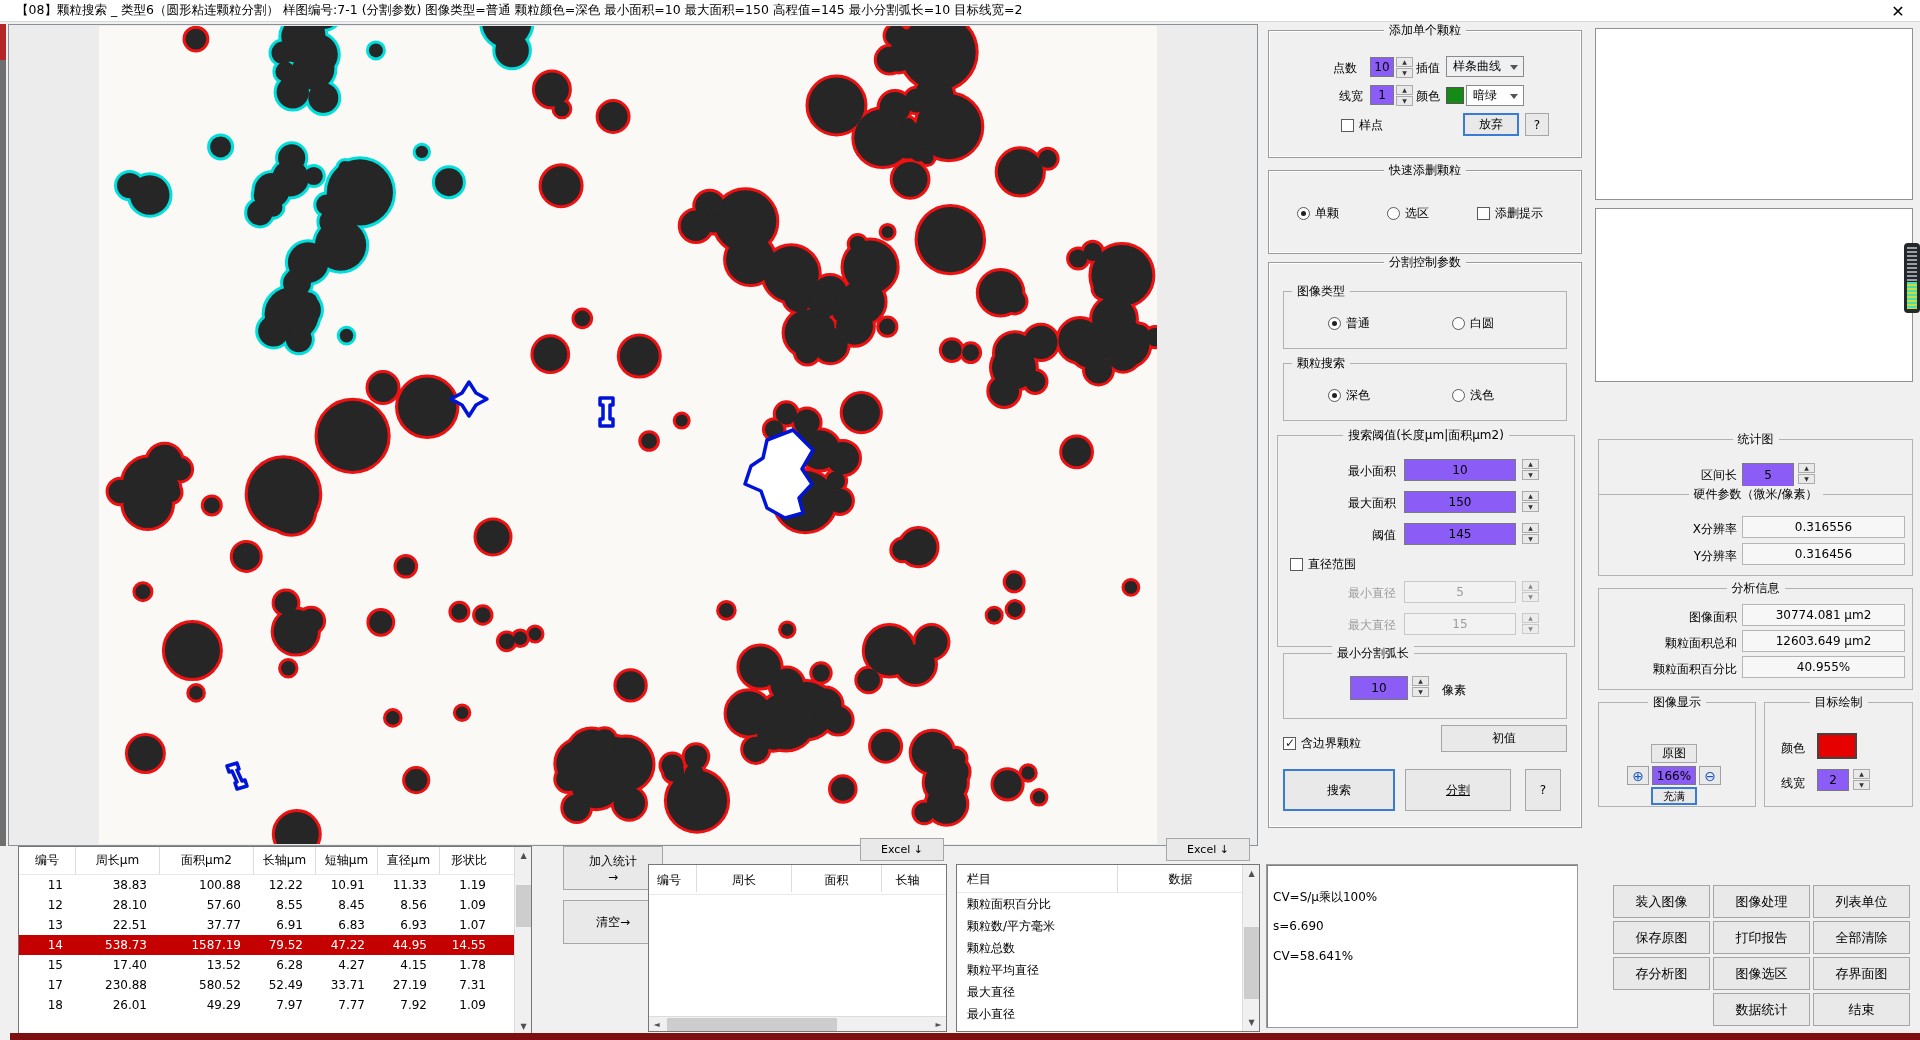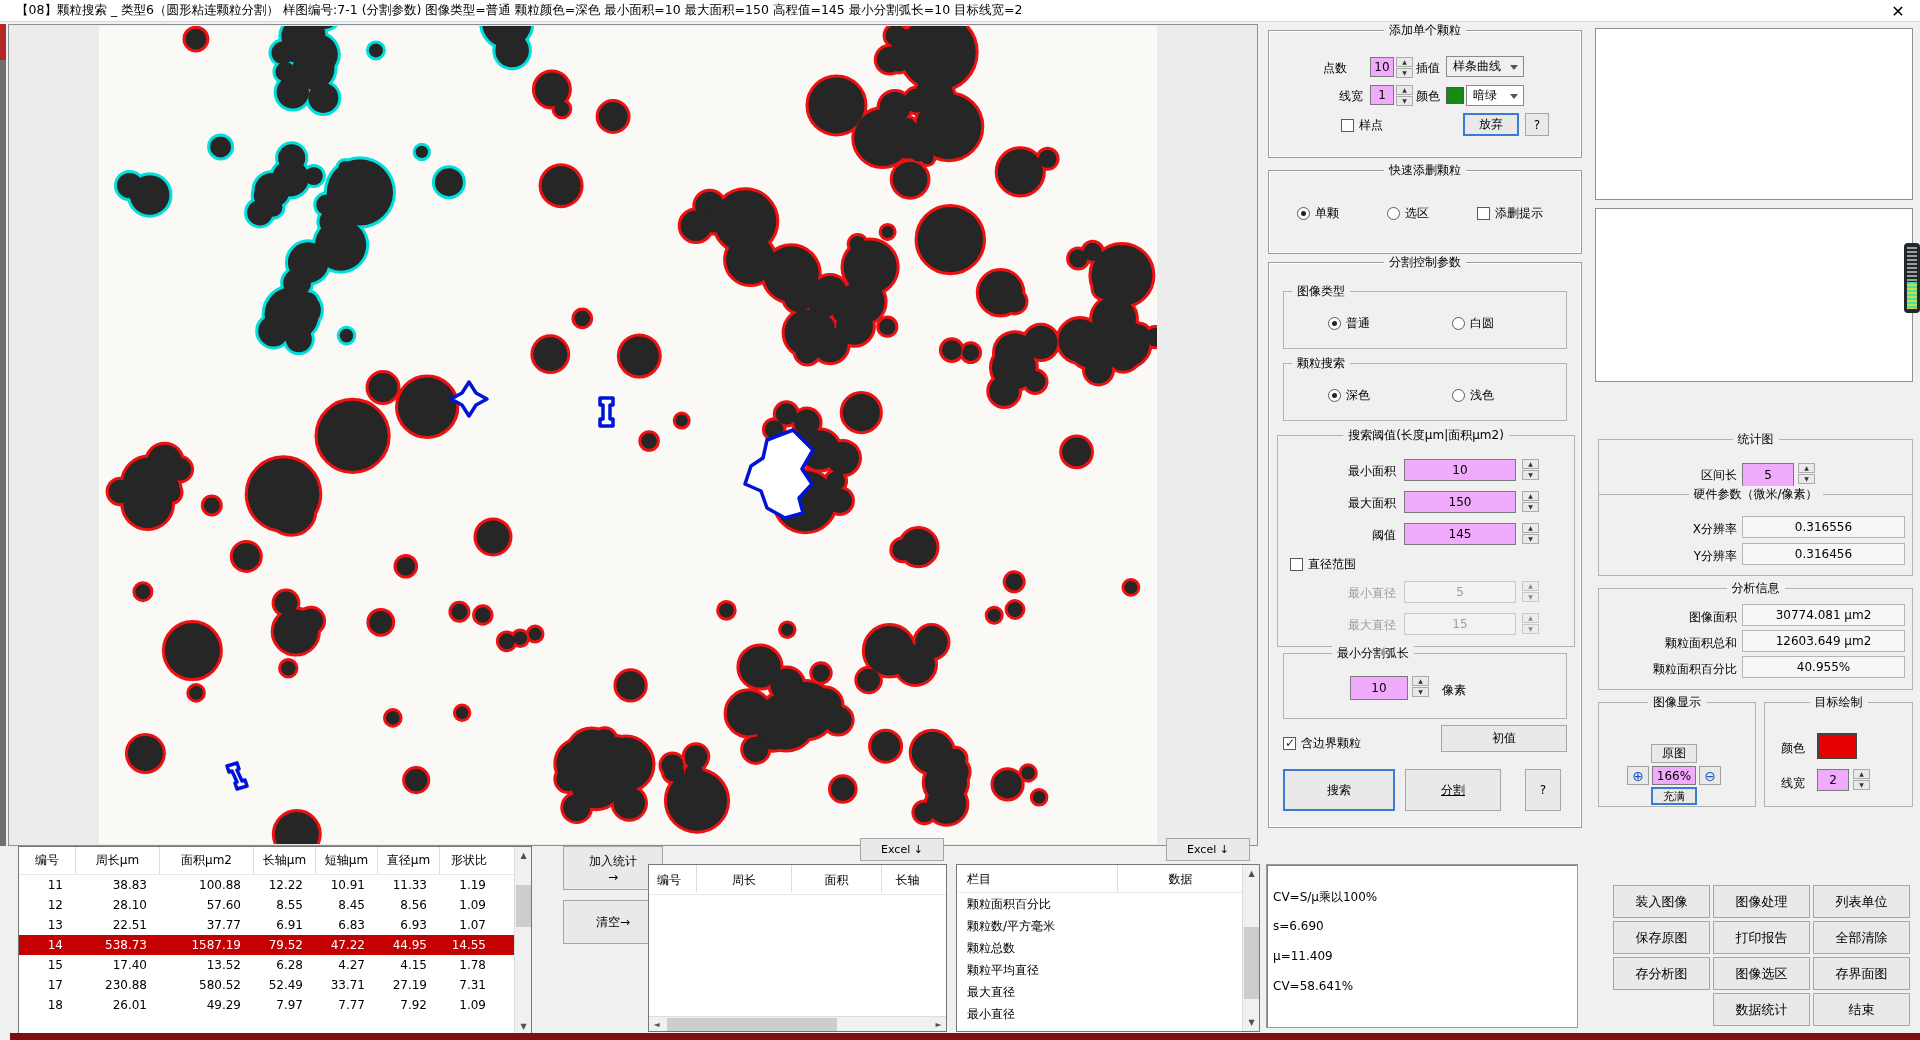--- a/index.html
+++ b/index.html
@@ -22,21 +22,21 @@
   
   .gb { position:absolute; border:1px solid #b2b2b2; background:#f0f0f0; }
   .gb.raised { border:1px solid #9a9a9a; box-shadow:inset 0 0 0 1px #ffffff; }
   .lg { position:absolute; top:-9px; background:#f0f0f0; padding:0 5px; white-space:nowrap; }
   .lg.center { left:50%; transform:translateX(-50%); }
   .lg.left { left:8px; }
 
   
   .lbl { position:absolute; white-space:nowrap; }
   .lbl.r { text-align:right; }
-  .fld { position:absolute; background:#f0abfc; border:1px solid #7a7a7a; display:flex; align-items:center; justify-content:center; font-size:12px; }
+  .fld { position:absolute; background:#8b5cf6; border:1px solid #7a7a7a; display:flex; align-items:center; justify-content:center; font-size:12px; }
   .fld.dis { background:#f2f2f2; color:#9c9c9c; border-color:#c9c9c9; }
   .fld.ro { background:#f7f7f7; border:1px solid #b5b5b5; }
   .fld.pink { background:#f8c9c9; border:1px solid #c4a0a0; }
   .spin { position:absolute; width:17px; display:flex; flex-direction:column; gap:1px; }
   .spin .sb { height:10px; background:#e9e9e9; border:1px solid #ababab; font-size:6px; line-height:8px; text-align:center; color:#333; }
   .btn { position:absolute; background:#e9e9e9; border:1px solid #a6a6a6; display:flex; align-items:center; justify-content:center; white-space:pre-line; text-align:center; }
   .btn.focus { border:2px solid #3a7bd5; }
   .dd { position:absolute; background:#fff; border:1px solid #8a8a8a; display:flex; align-items:center; padding-left:6px; }
   .dd .chev { position:absolute; right:5px; top:50%; margin-top:-2px; width:0; height:0; border-left:4px solid transparent; border-right:4px solid transparent; border-top:5px solid #555; }
   .radio { position:absolute; display:flex; align-items:center; gap:5px; }
@@ -541,21 +541,21 @@
       <circle cx="849.8" cy="100.7" r="32.5" fill="#262626"></circle>
       <path d="M 370 356 l 7 11 l 11 6 l -11 6 l -7 11 l -7 -11 l -11 -6 l 11 -6 z" fill="#ffffff" stroke="#0013d8" stroke-width="3.5" stroke-linejoin="round"></path>
       <path d="M 501 372 h 13 v 7 h -3 v 14 h 3 v 7 h -13 v -7 h 3 v -14 h -3 z" fill="#ffffff" stroke="#0013d8" stroke-width="3.5" stroke-linejoin="round"></path>
       <path d="M 694 404 L 714 424 L 703 443 L 713 458 L 700 472 L 704 487 L 686 492 L 668 482 L 662 465 L 646 458 L 652 440 L 664 432 L 668 414 Z" fill="#ffffff" stroke="#0013d8" stroke-width="3.5" stroke-linejoin="round"></path>
       <path d="M 128 740 l 10 -3 l 2 6 l -2 1 l 5 11 l 3 -1 l 2 6 l -10 3 l -2 -6 l 2 -1 l -5 -11 l -3 1 z" fill="#ffffff" stroke="#0013d8" stroke-width="3.5" stroke-linejoin="round"></path>
     </svg>
 </div>
 
 <div class="gb raised" style="left:1268px;top:30px;width:314px;height:128px;">
   <span class="lg center">添加单个颗粒</span>
-  <span class="lbl" style="left:54px;top:29px;">点数</span>
+  <span class="lbl" style="left:64px;top:29px;">点数</span>
   <div class="fld" style="left:101px;top:26px;width:24px;height:20px;">10</div>
   <div class="spin" style="left:127px;top:26px;">
     <div class="sb">▲</div>
     <div class="sb">▼</div>
   </div>
   <span class="lbl" style="left:147px;top:29px;">插值</span>
   <div class="dd" style="left:177px;top:25px;width:78px;height:21px;background:#eef0f2;">
     <span>样条曲线</span>
     <span class="chev"></span>
   </div>
@@ -669,21 +669,21 @@
     </div>
     <span class="lbl" style="left:158px;top:28px;">像素</span>
   </div>
 
   <div class="chk on" style="left:14px;top:472px;">
     <span class="box"></span>
     <span>含边界颗粒</span>
   </div>
   <div class="btn" style="left:172px;top:462px;width:126px;height:27px;">初值</div>
   <div class="btn focus" style="left:14px;top:506px;width:112px;height:42px;">搜索</div>
-  <div class="btn" style="left:136px;top:506px;width:96px;height:42px;text-decoration:underline;">分割</div>
+  <div class="btn" style="left:136px;top:506px;width:106px;height:42px;text-decoration:underline;">分割</div>
   <div class="btn" style="left:256px;top:506px;width:36px;height:42px;">?</div>
 </div>
 
 <div class="abs white-panel" style="left:1595px;top:28px;width:318px;height:172px;"></div>
 <div class="abs white-panel" style="left:1595px;top:208px;width:318px;height:174px;"></div>
 
 <div class="gb" style="left:1598px;top:392px;width:315px;height:90px;margin-top:47px;">
   <span class="lg center">统计图</span>
   <span class="lbl r" style="left:60px;top:27px;width:78px;">区间长</span>
   <div class="fld" style="left:143px;top:23px;width:52px;height:24px;">5</div>
@@ -852,21 +852,20 @@
   <div class="vsb">
     <div class="arr up">▲</div>
     <div class="arr dn">▼</div>
     <div class="thumb" style="top:62px;height:72px;"></div>
   </div>
 </div>
 
 <div class="abs cvbox" id="cv-box" style="left:1266px;top:864px;width:312px;height:164px;">
     <div class="cvline">CV=S/μ乘以100%</div>
     <div class="cvline">s=6.690</div>
-    <div class="cvline">μ=11.409</div>
     <div class="cvline">CV=58.641%</div>
   </div>
 
 <div class="abs agrid" id="action-grid" style="left:1613px;top:885px;">
     <div class="abtn">装入图像</div>
     <div class="abtn">图像处理</div>
     <div class="abtn">列表单位</div>
     <div class="abtn">保存原图</div>
     <div class="abtn">打印报告</div>
     <div class="abtn">全部清除</div>

